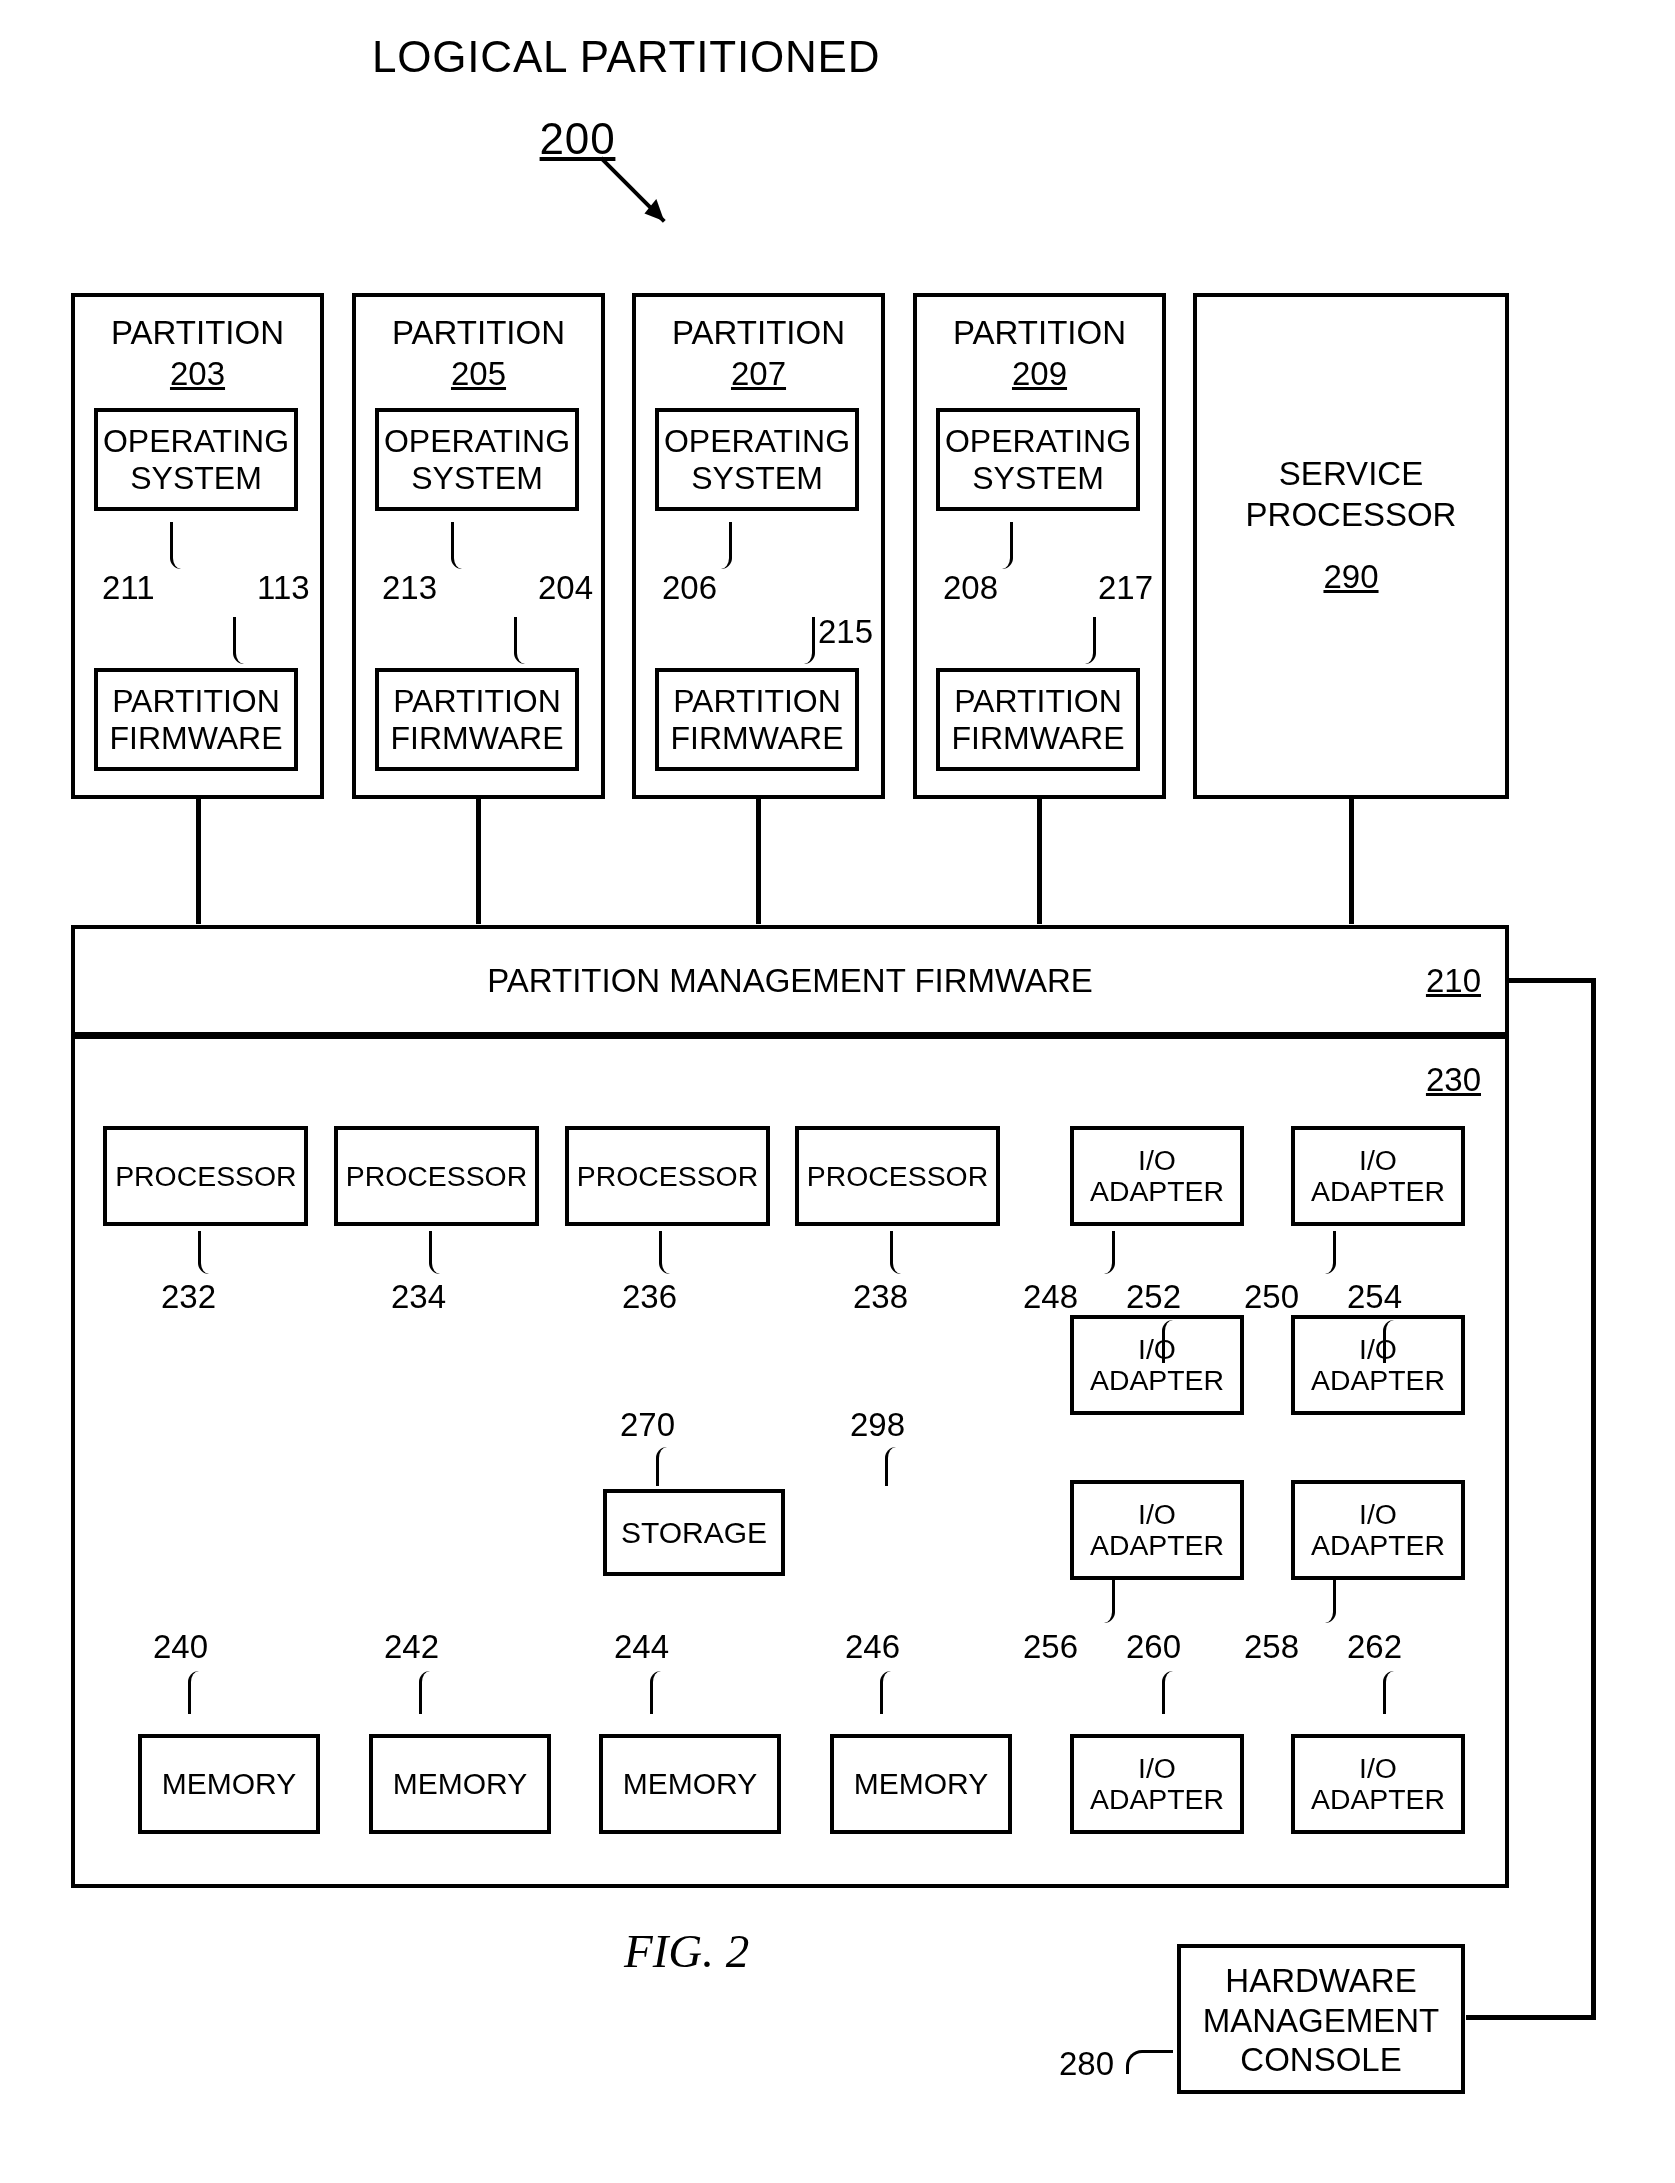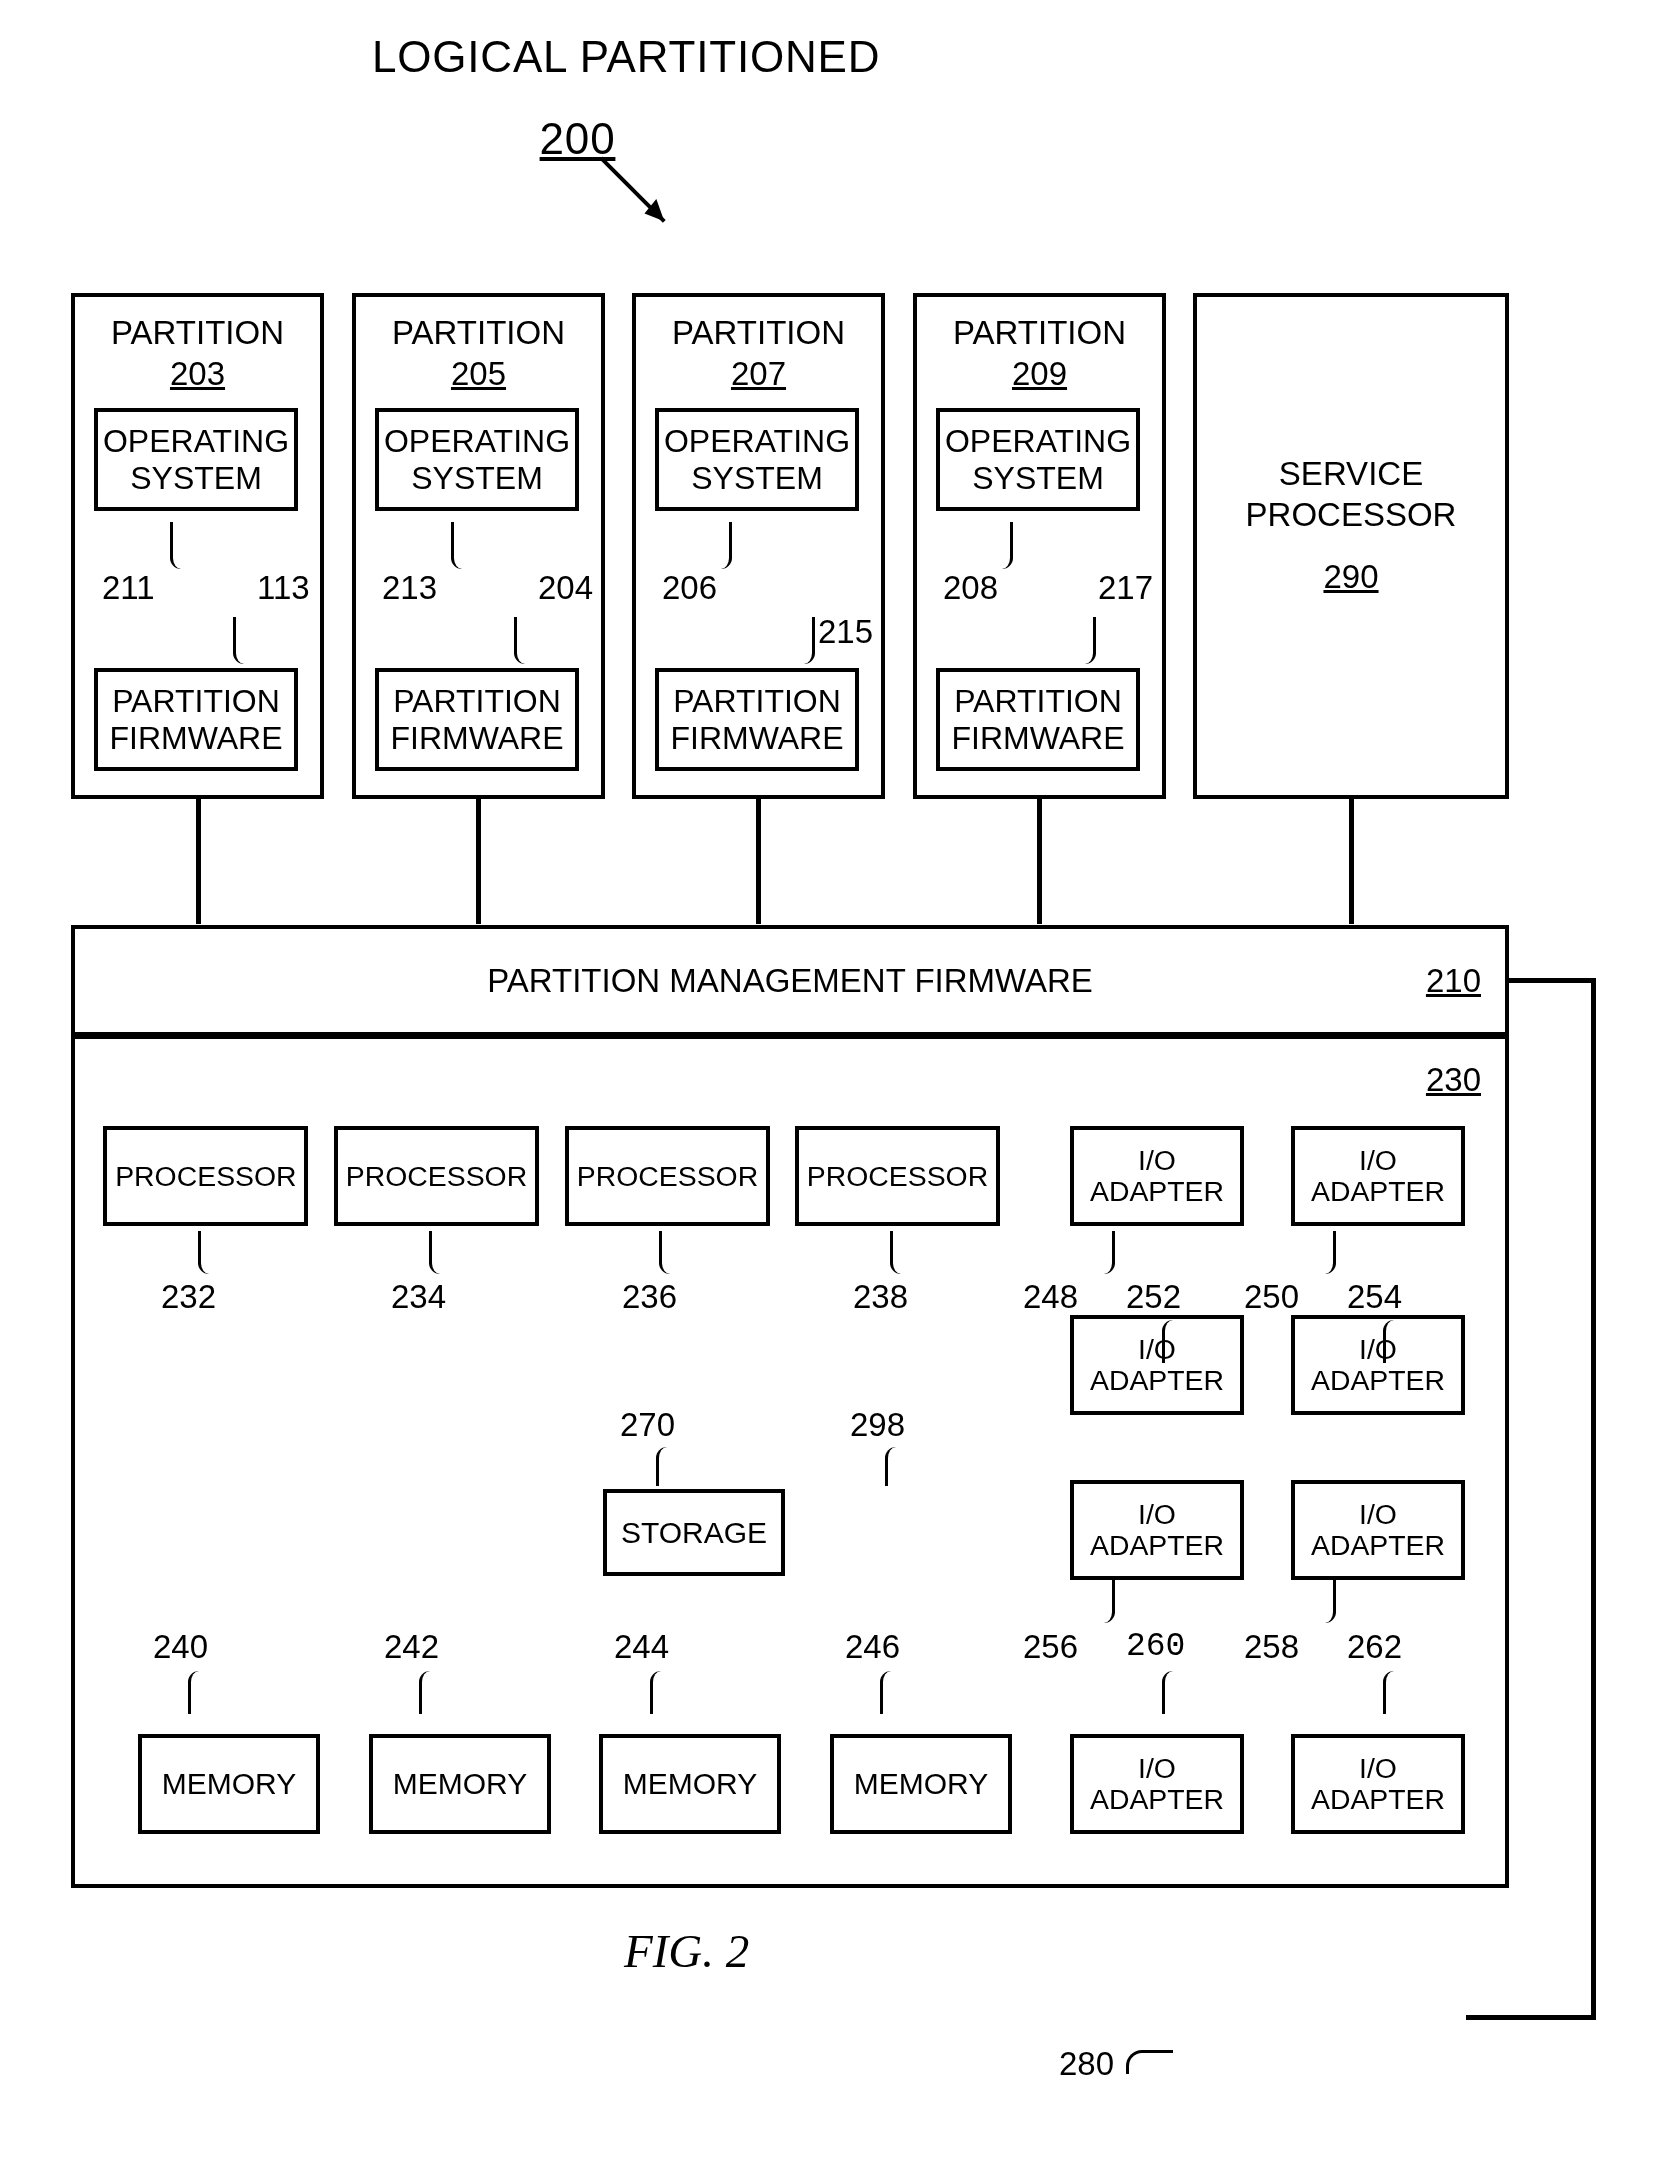--- a/index.html
+++ b/index.html
@@ -249,39 +249,44 @@
   <div class="label" style="left:1315px; top:1246px;text-align:center;">254</div>
   <div style="position:absolute; left:1351px; top:1288px; width:12.6px; height:43px; border-left:3.2px solid #000; border-radius:11px 0 0 0;"></div>
 
   <div class="label" style="left:588px; top:1374px;">270</div>
   <div style="position:absolute; left:624px; top:1415px; width:12.6px; height:39px; border-left:3.2px solid #000; border-radius:11px 0 0 0;"></div>
   <div class="label" style="left:818px; top:1374px;">298</div>
   <div style="position:absolute; left:853px; top:1415px; width:12.6px; height:39px; border-left:3.2px solid #000; border-radius:11px 0 0 0;"></div>
 
   <div class="label" style="left:991px; top:1596px;">256</div>
   <div style="position:absolute; left:1070px; top:1548px; width:12.6px; height:43px; border-right:3.2px solid #000; border-radius:0 0 11px 0;"></div>
-  <div class="label" style="left:1094px; top:1596px;font-family:Liberation Mono, monospace;">260</div>
+  <div class="label" style="left:1094px; top:1596px;">260</div>
   <div style="position:absolute; left:1130px; top:1639px; width:12.6px; height:43px; border-left:3.2px solid #000; border-radius:11px 0 0 0;"></div>
 
   <div class="label" style="left:1212px; top:1596px;">258</div>
   <div style="position:absolute; left:1291px; top:1548px; width:12.6px; height:43px; border-right:3.2px solid #000; border-radius:0 0 11px 0;"></div>
   <div class="label" style="left:1315px; top:1596px;">262</div>
   <div style="position:absolute; left:1351px; top:1639px; width:12.6px; height:43px; border-left:3.2px solid #000; border-radius:11px 0 0 0;"></div>
 
   <div class="label" style="left:121px; top:1596px;">240</div>
   <div style="position:absolute; left:156px; top:1639px; width:12.6px; height:43px; border-left:3.2px solid #000; border-radius:11px 0 0 0;"></div>
   <div class="label" style="left:352px; top:1596px;">242</div>
   <div style="position:absolute; left:387px; top:1639px; width:12.6px; height:43px; border-left:3.2px solid #000; border-radius:11px 0 0 0;"></div>
   <div class="label" style="left:582px; top:1596px;">244</div>
   <div style="position:absolute; left:618px; top:1639px; width:12.6px; height:43px; border-left:3.2px solid #000; border-radius:11px 0 0 0;"></div>
   <div class="label" style="left:813px; top:1596px;">246</div>
   <div style="position:absolute; left:848px; top:1639px; width:12.6px; height:43px; border-left:3.2px solid #000; border-radius:11px 0 0 0;"></div>
 
   <div class="fig-caption" style="left:592px; top:1892px;">FIG. 2</div>
 
+  <div class="box" style="left:1145px; top:1912px; width:288px; height:150px; text-align:center;">
+    <div class="label" style="left:0; top:14.2px; width:100%;">HARDWARE</div>
+    <div class="label" style="left:0; top:54px; width:100%;">MANAGEMENT</div>
+    <div class="label" style="left:0; top:93px; width:100%;">CONSOLE</div>
+  </div>
   <div class="label" style="left:1027px; top:2013px;">280</div>
   <div style="position:absolute; left:1094px; top:2018px; width:47px; height:24px; border-top:3.2px solid #000; border-left:3.2px solid #000; border-radius:16px 0 0 0;"></div>
 
   <div class="hline" style="left:1477px; top:946px; width:87px;"></div>
   <div class="vline" style="left:1559px; top:946px; height:1040px;"></div>
   <div class="hline" style="left:1434px; top:1983px; width:130px;"></div>
 
 </div>
 
 

